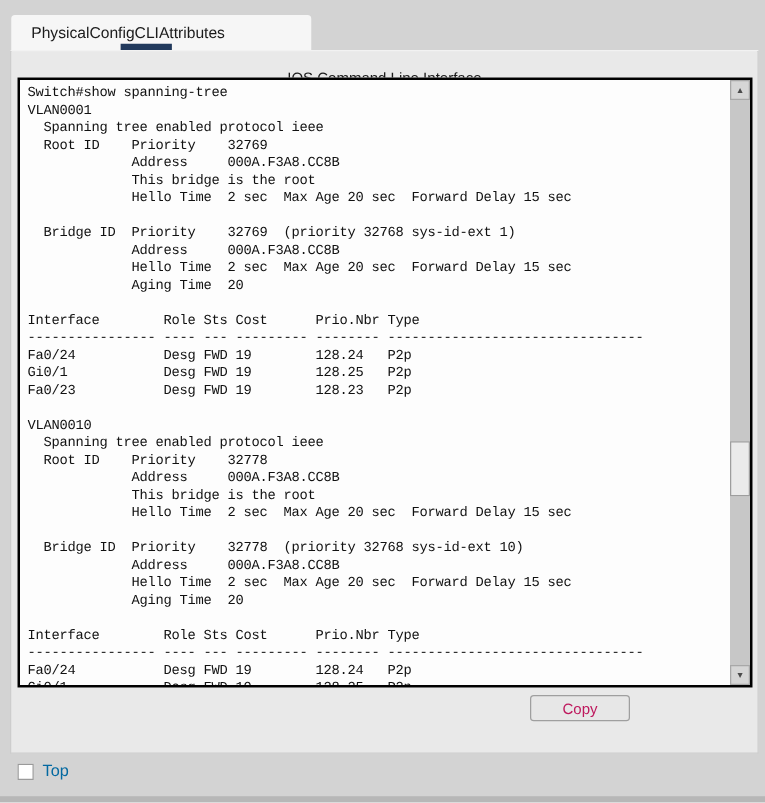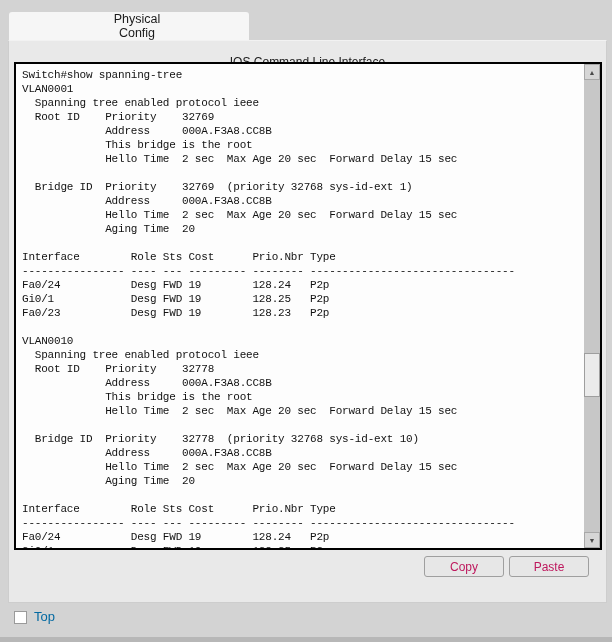--- a/index.html
+++ b/index.html
@@ -10,21 +10,20 @@
     background:var(--window-bg,#d3d3d3); overflow:hidden;
     -webkit-font-smoothing:antialiased;
   }
 
   
   .tab-strip {
     position:absolute; left:9px; top:12px; width:240px; height:28px;
     background:#f6f6f6; border-radius:3px 3px 0 0;
     display:flex; align-items:center; padding-left:16px; 
     box-sizing:border-box;
-    flex-direction:column;
   }
   .tab {
     position:relative; height:100%; display:flex; align-items:center;
     font-size:12.5px; color:#1b1b1b; cursor:default; white-space:nowrap;
   }
   .tab .underline {
     position:absolute; bottom:0; left:50%; transform:translateX(-50%);
     width:41px; height:5px; background:var(--active-tab-underline,#21395c);
   }
 
@@ -159,20 +158,19 @@
         <div class="sb-track">
           <div class="sb-thumb"></div>
         </div>
         <div class="sb-btn down">
           <span class="arrow">▼</span>
         </div>
       </div>
     </div>
 
     <button class="btn copy">Copy</button>
-    <button class="btn paste">Paste</button>
   </div>
 
   <span class="checkbox"></span>
   <span class="check-label">Top</span>
 
   <div class="bottom-edge"></div>
 </div>
 
 </body></html>

